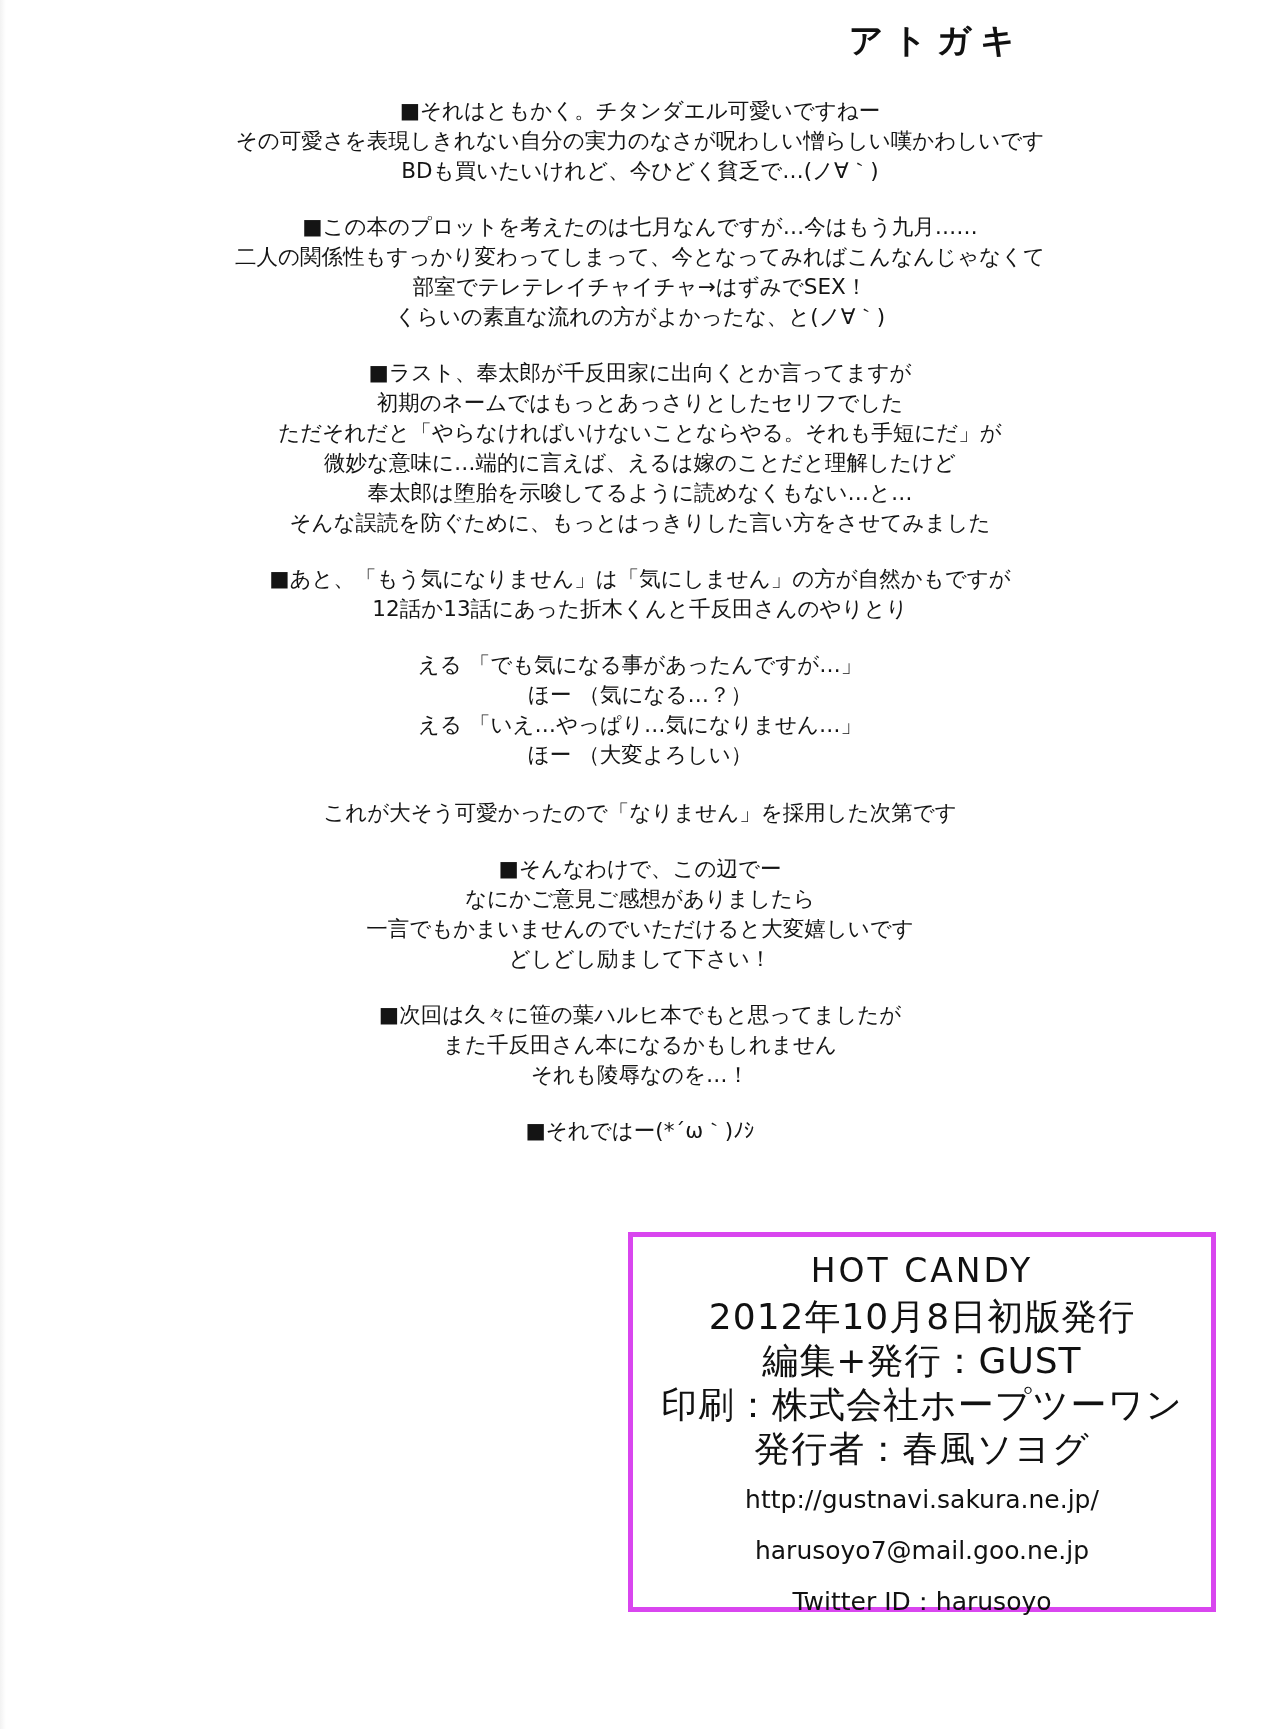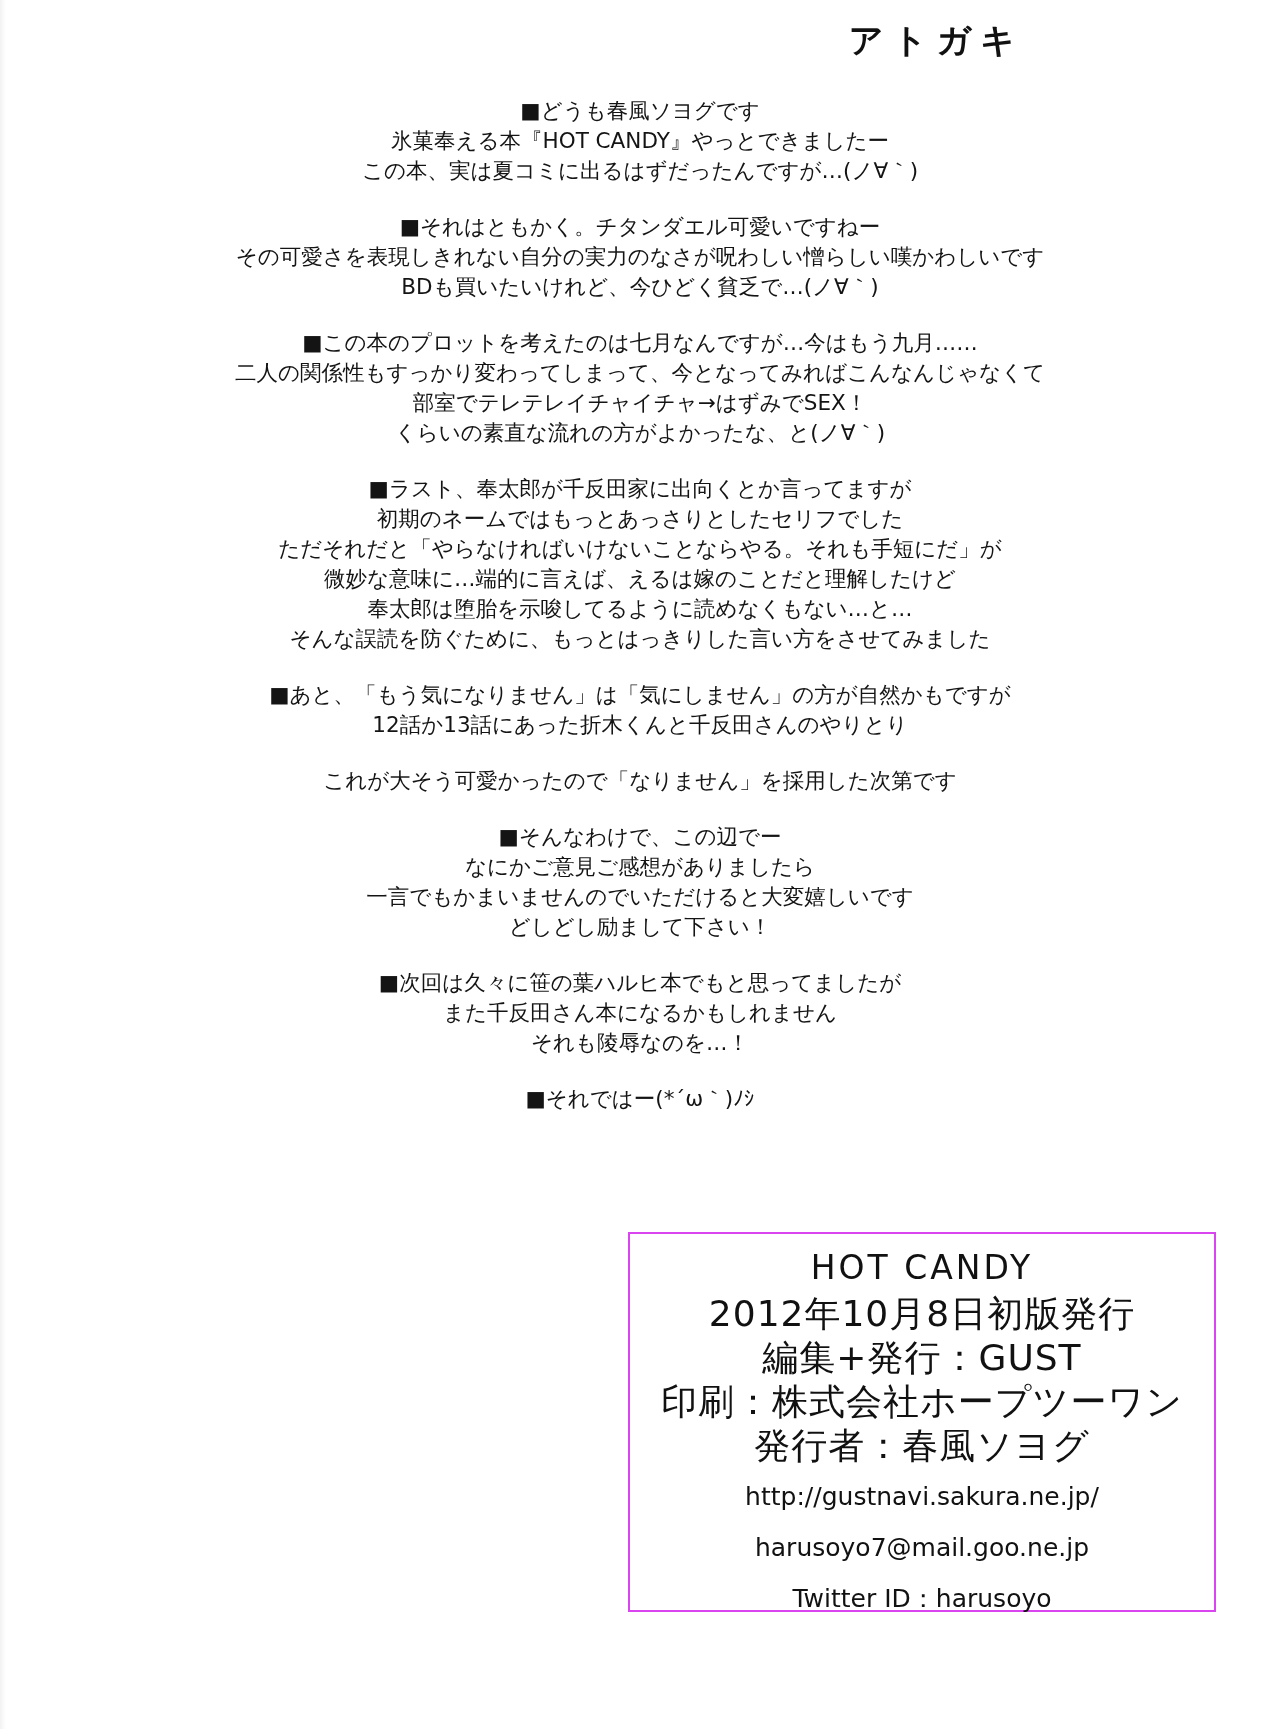--- a/index.html
+++ b/index.html
@@ -53,21 +53,21 @@
   .para.dialogue {
     margin-bottom: 28px;
   }
   
   .colophon {
     position: absolute;
     left: 628px;
     top: 1232px;
     width: 588px;
     height: 380px;
-    border: 2px solid #d946ef;
+    border: 5px solid #d946ef;
     box-sizing: border-box;
     padding: 10px 18px 8px 18px;
     text-align: center;
   }
   .colophon .line {
     font-size: 36px;
     line-height: 44px;
     letter-spacing: 1px;
     white-space: nowrap;
     color: #111;
@@ -95,38 +95,39 @@
 </head>
 <body>
 
 <div class="page">
 
   <div class="scan-edge"></div>
 
   <div class="afterword-title">アトガキ</div>
 
   <div class="body-text">
-    <p class="para">■どうも春風ソヨグです
-氷菓奉える本『HOT CANDY』やっとできましたー
-この本、実は夏コミに出るはずだったんですが…(ノ∀｀)</p>
     <p class="para">■それはともかく。チタンダエル可愛いですねー
 その可愛さを表現しきれない自分の実力のなさが呪わしい憎らしい嘆かわしいです
 BDも買いたいけれど、今ひどく貧乏で…(ノ∀｀)</p>
     <p class="para">■この本のプロットを考えたのは七月なんですが…今はもう九月……
 二人の関係性もすっかり変わってしまって、今となってみればこんなんじゃなくて
 部室でテレテレイチャイチャ→はずみでSEX！
 くらいの素直な流れの方がよかったな、と(ノ∀｀)</p>
     <p class="para">■ラスト、奉太郎が千反田家に出向くとか言ってますが
 初期のネームではもっとあっさりとしたセリフでした
 ただそれだと「やらなければいけないことならやる。それも手短にだ」が
 微妙な意味に…端的に言えば、えるは嫁のことだと理解したけど
 奉太郎は堕胎を示唆してるように読めなくもない…と…
 そんな誤読を防ぐために、もっとはっきりした言い方をさせてみました</p>
     <p class="para tight">■あと、「もう気になりません」は「気にしません」の方が自然かもですが
 12話か13話にあった折木くんと千反田さんのやりとり</p>
+    <p class="para dialogue">える 「でも気になる事があったんですが…」
+ほー （気になる…？）
+える 「いえ…やっぱり…気になりません…」
+ほー （大変よろしい）</p>
     <p class="para">これが大そう可愛かったので「なりません」を採用した次第です</p>
     <p class="para">■そんなわけで、この辺でー
 なにかご意見ご感想がありましたら
 一言でもかまいませんのでいただけると大変嬉しいです
 どしどし励まして下さい！</p>
     <p class="para">■次回は久々に笹の葉ハルヒ本でもと思ってましたが
 また千反田さん本になるかもしれません
 それも陵辱なのを…！</p>
     <p class="para">■それではー(*´ω｀)ﾉｼ</p>
   </div>

